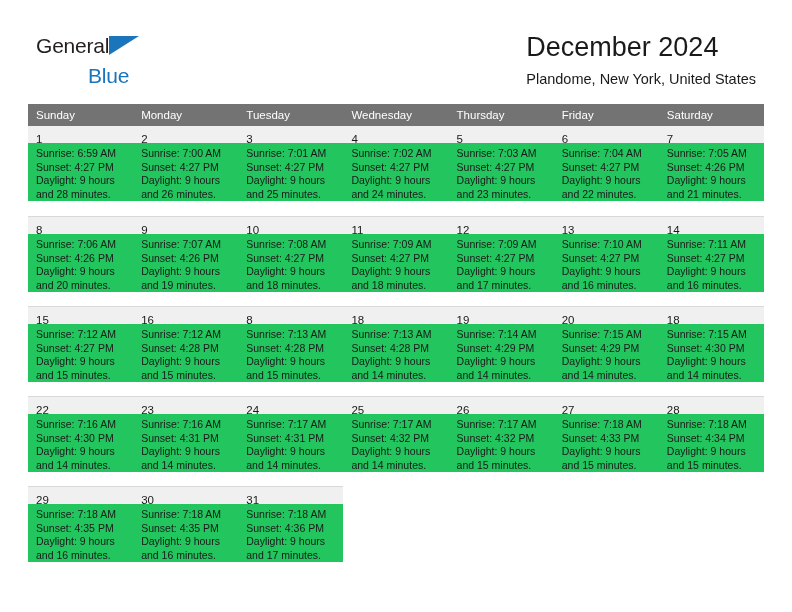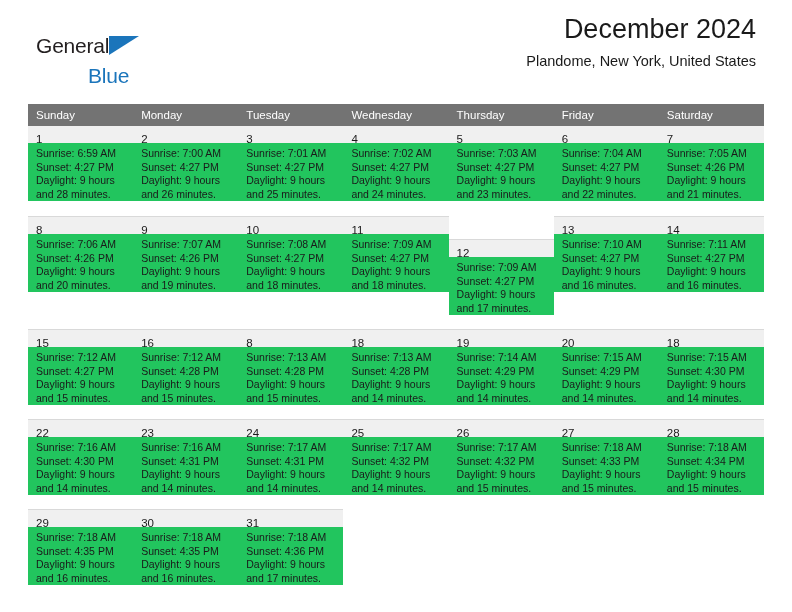--- a/index.html
+++ b/index.html
@@ -60,22 +60,21 @@
     top: 3px;
     width: 0;
     height: 0;
     border-left: 30px solid #1b75bb;
     border-bottom: 19px solid transparent;
   }
 
   .title-block {
     position: absolute;
     right: 36px;
-    top: 13px;
-    text-align: right;
+    top: 31px;
   }
   .cal-title {
     font-size: 27px;
     color: #1a1a1a;
     line-height: 33px;
     white-space: nowrap;
   }
   .cal-subtitle {
     margin-top: 6px;
     font-size: 14.5px;
@@ -298,21 +297,21 @@
               <div class="daynum-band"><span class="daynum">11</span></div>
               <div class="daybody">
                 <div class="dayline">Sunrise: 7:09 AM</div>
                 <div class="dayline">Sunset: 4:27 PM</div>
                 <div class="dayline">Daylight: 9 hours</div>
                 <div class="dayline">and 18 minutes.</div>
               </div>
             </div>
           </td>
           <td>
-            <div class="daycell filled" style="border-top: 1px solid rgb(217, 217, 217); margin-top: 23px;">
+            <div class="daycell filled" style="border-top: 1px solid rgb(217, 217, 217);">
               <div class="daynum-band"><span class="daynum">12</span></div>
               <div class="daybody">
                 <div class="dayline">Sunrise: 7:09 AM</div>
                 <div class="dayline">Sunset: 4:27 PM</div>
                 <div class="dayline">Daylight: 9 hours</div>
                 <div class="dayline">and 17 minutes.</div>
               </div>
             </div>
           </td>
           <td>

